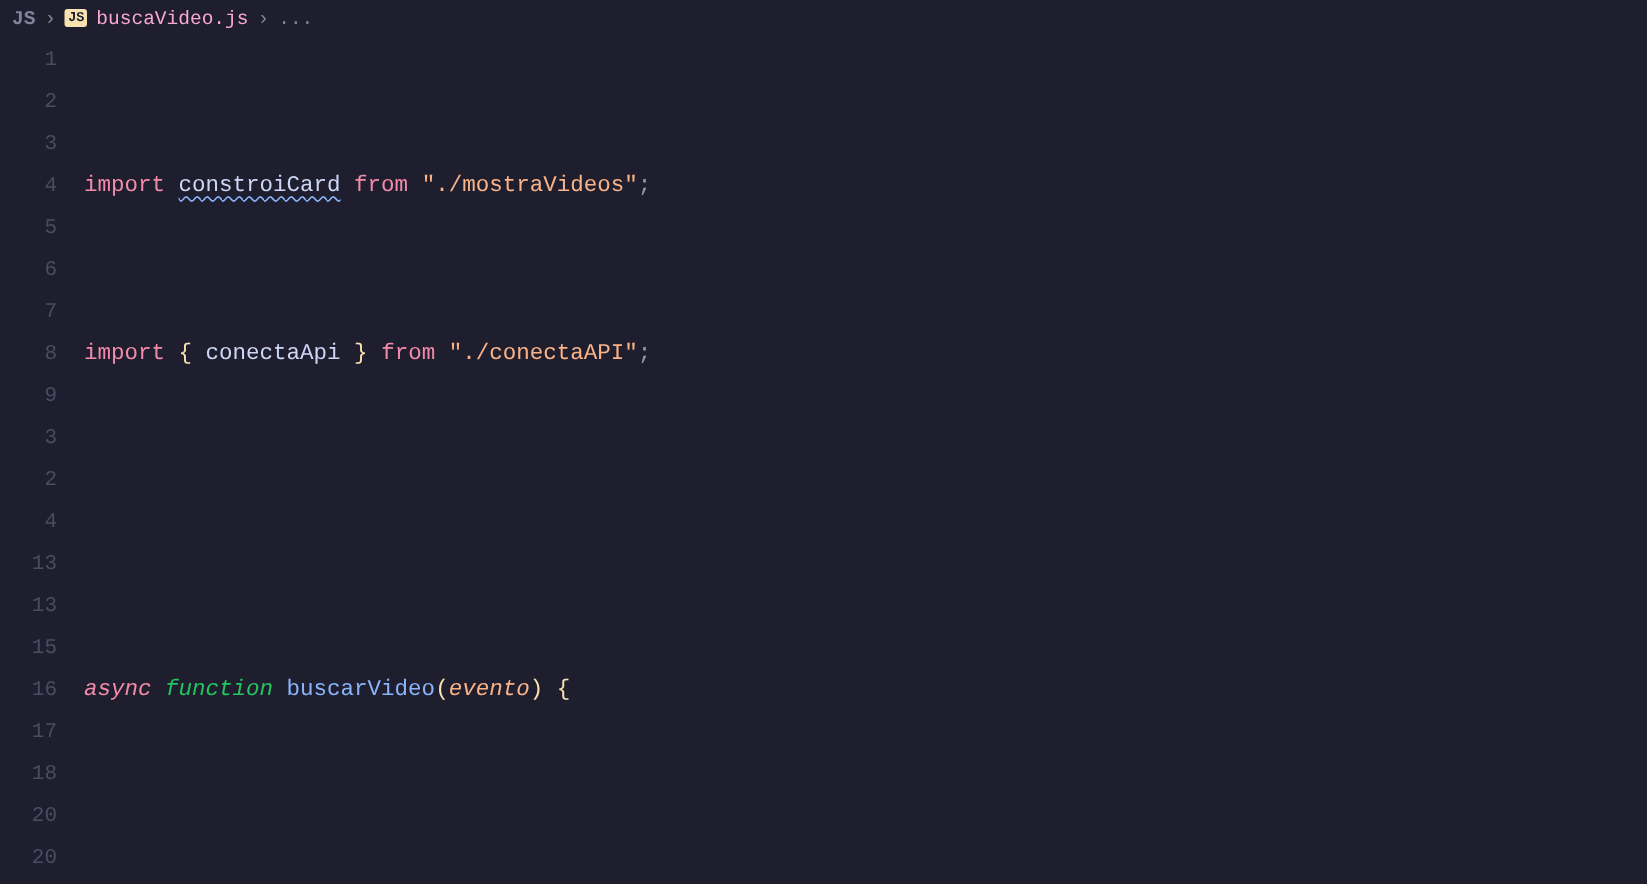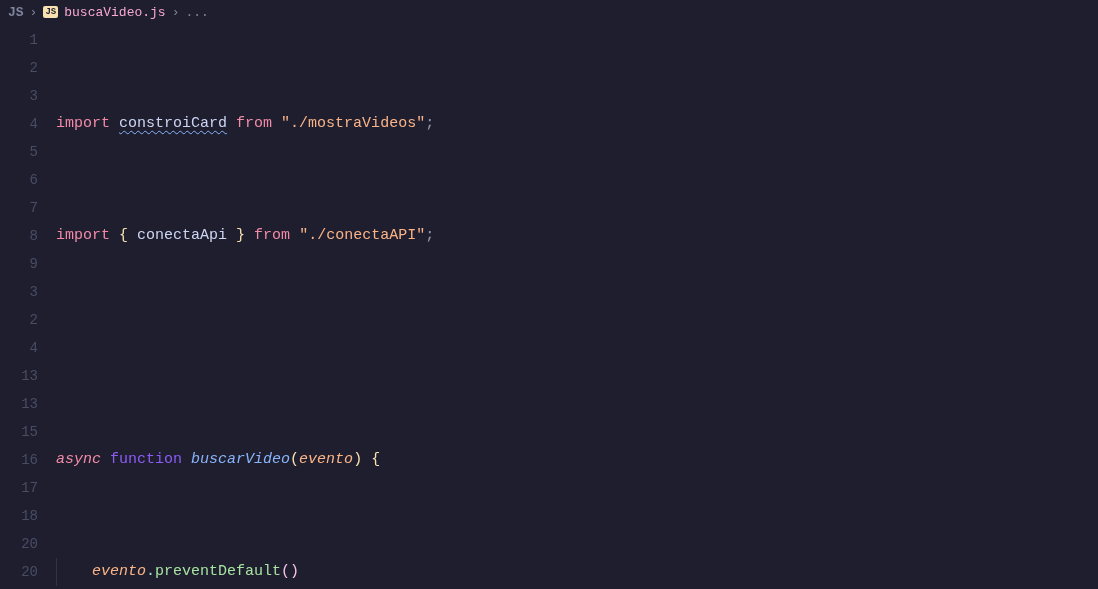--- a/index.html
+++ b/index.html
@@ -79,22 +79,22 @@
       left: 0;
       top: 0;
       bottom: 0;
       width: 1px;
       background: #313244;
     }
     
     .kw-import { color: #f38ba8; }
     .kw-from { color: #f38ba8; }
     .kw-async { color: #f38ba8; font-style: italic; }
-    .kw-function { color: #8b5cf6; }
-    .fn-name { color: #89b4fa; font-style: italic; }
+    .kw-function { color: #22c55e; font-style: italic; }
+    .fn-name { color: #89b4fa; }
     .fn-call { color: #a6e3a1; }
     .param { color: #fab387; font-style: italic; }
     .str-orange { color: #fab387; }
     .punc { color: #9399b2; }
     .brace-yellow { color: #f9e2af; }
     .brace-pink { color: #f5c2e7; }
     .dot { color: #94e2d5; }
     .identifier { color: #cdd6f4; }
     .warn-underline {
       text-decoration: underline wavy #89b4fa;
@@ -140,21 +140,20 @@
   <div class="code">
     
     <div class="code-line"><span class="kw-import">import</span> <span class="identifier warn-underline">constroiCard</span> <span class="kw-from">from</span> <span class="str-orange">"./mostraVideos"</span><span class="punc">;</span></div>
     
     <div class="code-line"><span class="kw-import">import</span> <span class="brace-yellow">{ </span><span class="identifier">conectaApi</span><span class="brace-yellow"> }</span> <span class="kw-from">from</span> <span class="str-orange">"./conectaAPI"</span><span class="punc">;</span></div>
     
     <div class="code-line"></div>
     
     <div class="code-line"><span class="kw-async">async</span> <span class="kw-function">function</span> <span class="fn-name">buscarVideo</span><span class="brace-yellow">(</span><span class="param">evento</span><span class="brace-yellow">)</span> <span class="brace-yellow">{</span></div>
     
-    <div class="code-line"><span class="indent-guide"></span>    <span class="param">evento</span><span class="dot">.</span><span class="fn-call">preventDefault</span><span class="brace-pink">(</span><span class="brace-pink">)</span></div>
     
     
     
     
     
     
     
     
     
     

